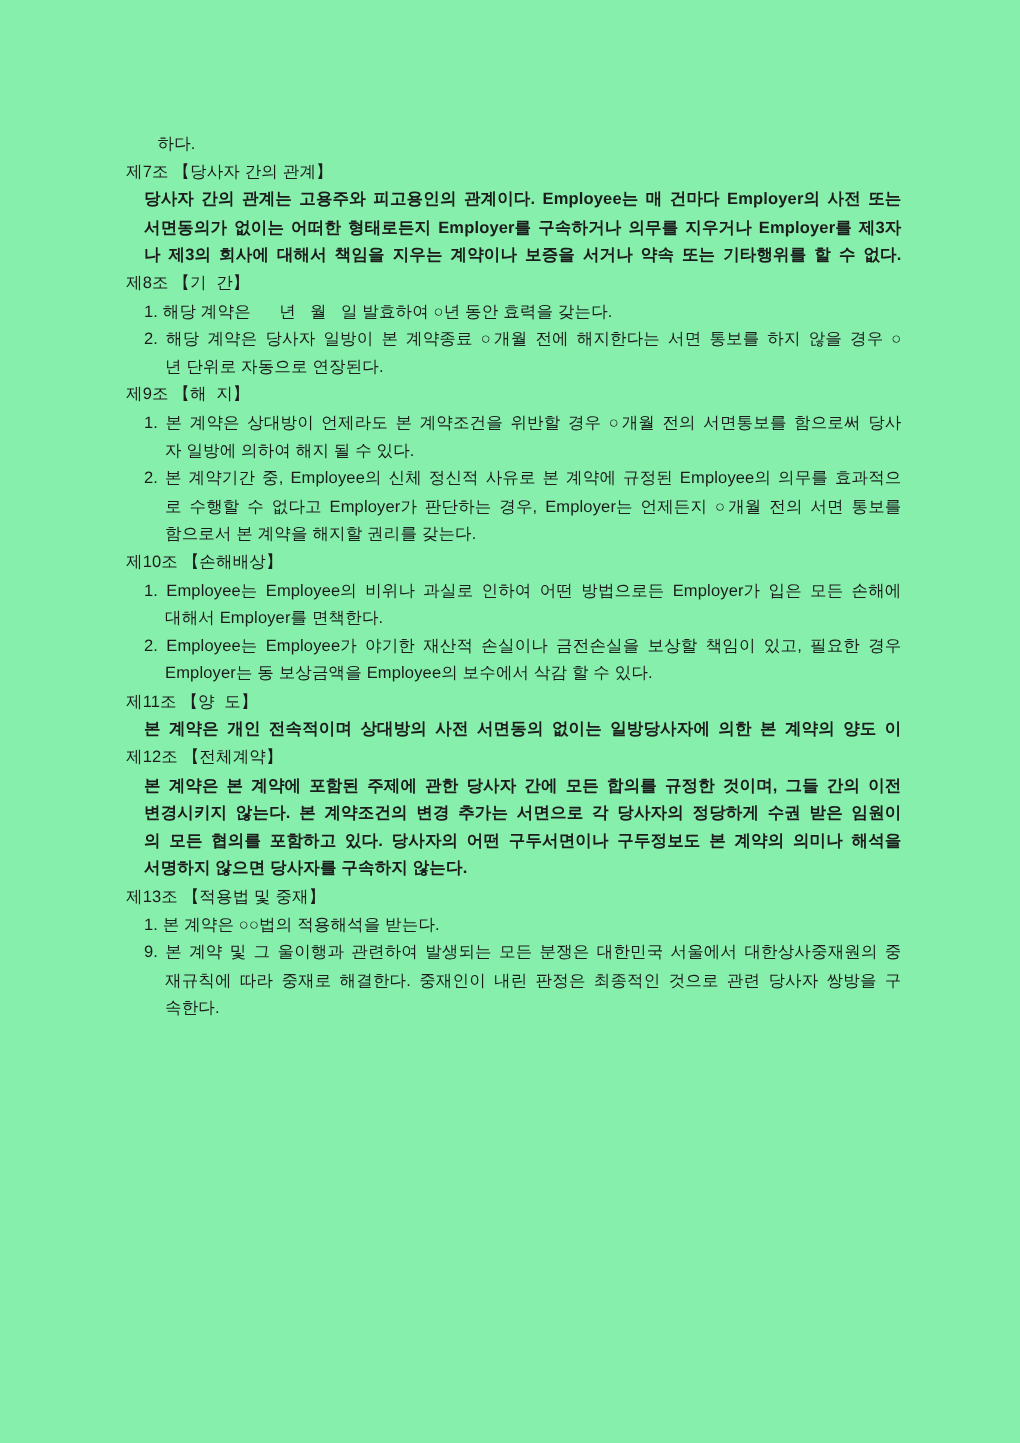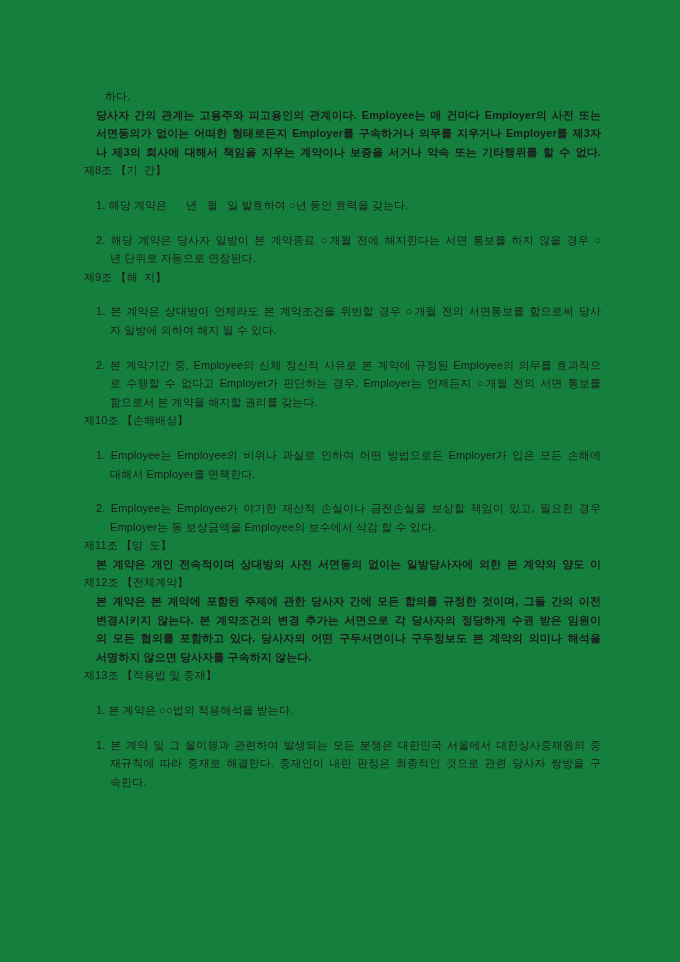--- a/index.html
+++ b/index.html
@@ -4,21 +4,21 @@
 <style>
   html, body {
     margin: 0;
     padding: 0;
     background: #ffffff;
   }
   .page {
     position: relative;
     width: 680px;
     height: 962px;
-    background: #15803d;
+    background: #86efac;
     overflow: hidden;
     font-family: "Liberation Sans", sans-serif;
   }
   .doc {
     position: absolute;
     left: 84px;
     top: 87px;
     width: 517px;
   }
   .line {
@@ -27,33 +27,34 @@
     color: #1c1c1c;
     white-space: pre-wrap;
     letter-spacing: 0.1px;
   }
   .line.justify {
     text-align: justify;
     text-align-last: justify;
   }
   .indent-heading { padding-left: 0; }
   .indent-body    { padding-left: 12px; font-weight: bold; }
-  .indent-item    { padding-left: 12px; margin-top: 16px; }
+  .indent-item    { padding-left: 12px; }
   .indent-cont    { padding-left: 26px; }
   .indent-intro   { padding-left: 21px; }
   .line.heading {
     font-weight: 500;
   }
 </style>
 </head>
 <body>
 
 <div class="page">
   <div class="doc">
       <div class="line indent-intro">하다.</div>
+      <div class="line indent-heading heading">제7조 【당사자 간의 관계】</div>
       <div class="line indent-body justify">당사자 간의 관계는 고용주와 피고용인의 관계이다. Employee는 매 건마다 Employer의 사전 또는</div>
       <div class="line indent-body justify">서면동의가 없이는 어떠한 형태로든지 Employer를 구속하거나 의무를 지우거나 Employer를 제3자</div>
       <div class="line indent-body justify">나 제3의 회사에 대해서 책임을 지우는 계약이나 보증을 서거나 약속 또는 기타행위를 할 수 없다.</div>
       <div class="line indent-heading heading">제8조 【기  간】</div>
       <div class="line indent-item">1. 해당 계약은      년   월   일 발효하여 ○년 동안 효력을 갖는다.</div>
       <div class="line indent-item justify">2. 해당 계약은 당사자 일방이 본 계약종료 ○개월 전에 해지한다는 서면 통보를 하지 않을 경우 ○</div>
       <div class="line indent-cont">년 단위로 자동으로 연장된다.</div>
       <div class="line indent-heading heading">제9조 【해  지】</div>
       <div class="line indent-item justify">1. 본 계약은 상대방이 언제라도 본 계약조건을 위반할 경우 ○개월 전의 서면통보를 함으로써 당사</div>
       <div class="line indent-cont">자 일방에 의하여 해지 될 수 있다.</div>
@@ -67,17 +68,17 @@
       <div class="line indent-cont">Employer는 동 보상금액을 Employee의 보수에서 삭감 할 수 있다.</div>
       <div class="line indent-heading heading">제11조 【양  도】</div>
       <div class="line indent-body justify">본 계약은 개인 전속적이며 상대방의 사전 서면동의 없이는 일방당사자에 의한 본 계약의 양도 이</div>
       <div class="line indent-heading heading">제12조 【전체계약】</div>
       <div class="line indent-body justify">본 계약은 본 계약에 포함된 주제에 관한 당사자 간에 모든 합의를 규정한 것이며, 그들 간의 이전</div>
       <div class="line indent-body justify">변경시키지 않는다. 본 계약조건의 변경 추가는 서면으로 각 당사자의 정당하게 수권 받은 임원이</div>
       <div class="line indent-body justify">의 모든 협의를 포함하고 있다. 당사자의 어떤 구두서면이나 구두정보도 본 계약의 의미나 해석을</div>
       <div class="line indent-body">서명하지 않으면 당사자를 구속하지 않는다.</div>
       <div class="line indent-heading heading">제13조 【적용법 및 중재】</div>
       <div class="line indent-item">1. 본 계약은 ○○법의 적용해석을 받는다.</div>
-      <div class="line indent-item justify">1. 본 계약 및 그 울이행과 관련하여 발생되는 모든 분쟁은 대한민국 서울에서 대한상사중재원의 중</div>
+      <div class="line indent-item justify">9. 본 계약 및 그 울이행과 관련하여 발생되는 모든 분쟁은 대한민국 서울에서 대한상사중재원의 중</div>
       <div class="line indent-cont justify">재규칙에 따라 중재로 해결한다. 중재인이 내린 판정은 최종적인 것으로 관련 당사자 쌍방을 구</div>
       <div class="line indent-cont">속한다.</div>
     </div>
 </div>
 
 </body></html>

